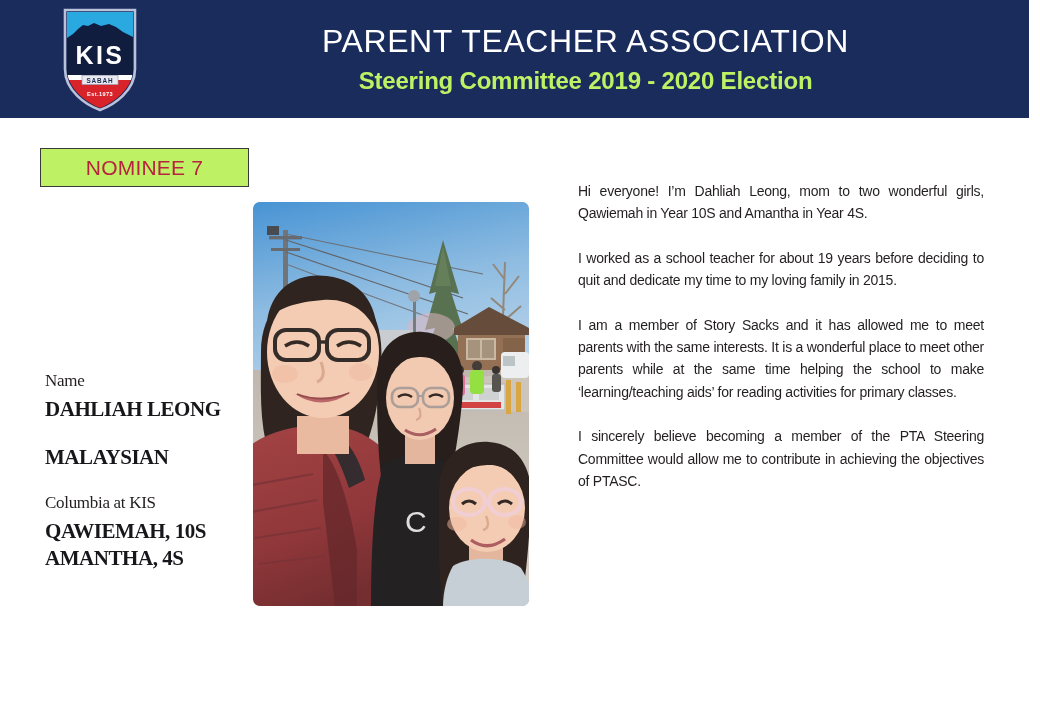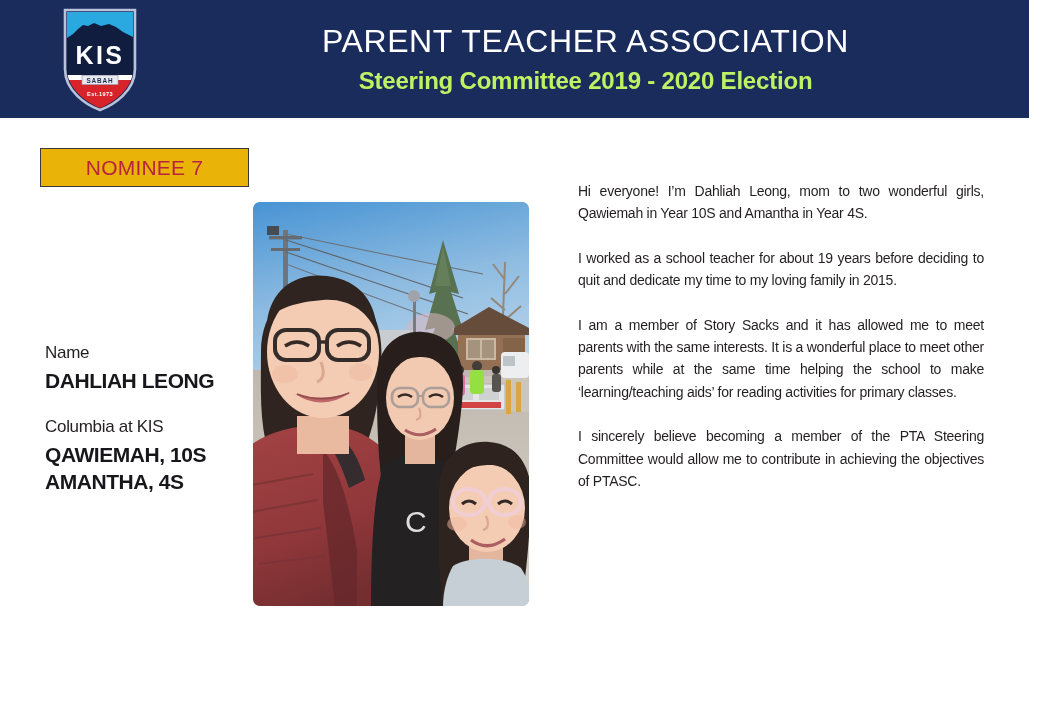--- a/index.html
+++ b/index.html
@@ -78,40 +78,41 @@
   }
 
   
   .nominee-box {
     position: absolute;
     left: 40px;
     top: 148px;
     width: 209px;
     height: 39px;
     border: 1.3px solid #3a3a3a;
-    background: #eab308;
+    background: #bef264;
     box-sizing: border-box;
     display: flex;
     align-items: center;
     justify-content: center;
   }
   .nominee-label {
     color: #b8233f;
     font-size: 21px;
     font-weight: 400;
     letter-spacing: 0.2px;
     white-space: nowrap;
   }
 
   
   .info-panel {
     position: absolute;
     left: 45px;
-    top: 342px;
+    top: 370px;
     width: 215px;
+    font-family: Liberation Serif, serif;
   }
   .info-group { margin-bottom: 21px; }
   .info-group:last-child { margin-bottom: 0; }
   .info-key {
     font-size: 17px;
     font-weight: 400;
     color: #231f20;
     line-height: 1.35;
     letter-spacing: -0.3px;
     margin-bottom: 3px;
@@ -221,20 +222,21 @@
   <div class="nominee-box">
     <span class="nominee-label">NOMINEE 7</span>
   </div>
 
   <div class="info-panel">
     <div class="info-group">
       <div class="info-key">Name</div>
       <div class="info-val">DAHLIAH LEONG</div>
     </div>
     <div class="info-group">
+      <div class="info-val">MALAYSIAN</div>
     </div>
     <div class="info-group">
       <div class="info-key">Columbia at KIS</div>
       <div class="info-val">QAWIEMAH, 10S</div>
       <div class="info-val">AMANTHA, 4S</div>
     </div>
   </div>
 
   <div class="photo-wrap">
     <div class="photo-edge"></div>

